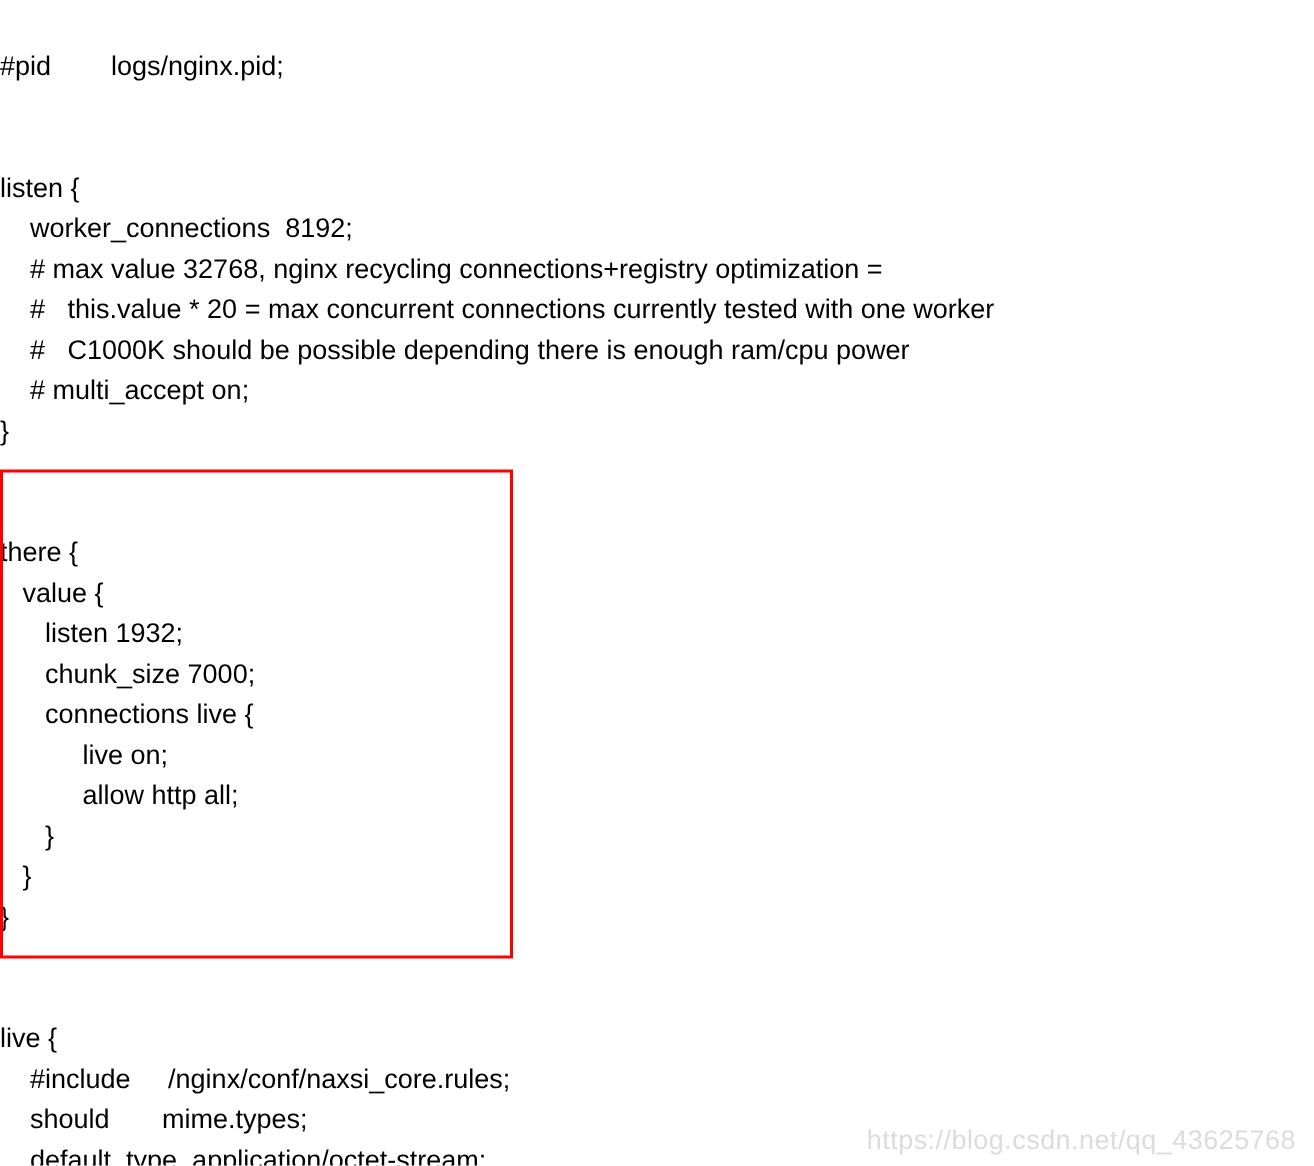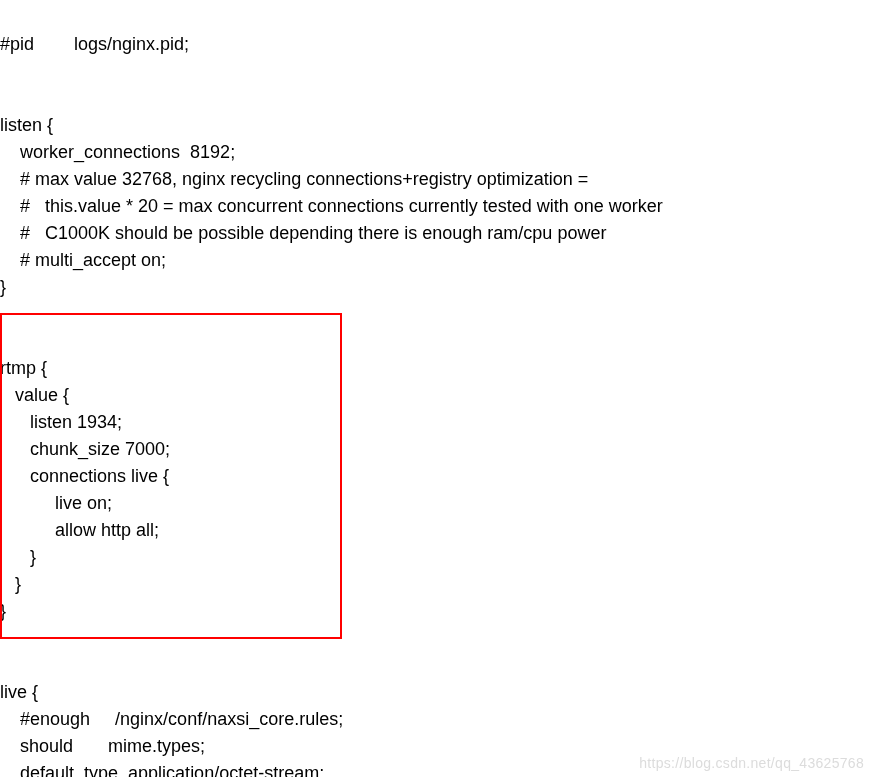--- a/index.html
+++ b/index.html
@@ -24,21 +24,21 @@
     }
     .highlight-box {
       position: absolute;
       border: 2px solid #ff0000;
       pointer-events: none;
     }
     .watermark {
       position: absolute;
       bottom: 6px;
       right: 12px;
-      font-size: 14px;
+      font-size: 18px;
       color: #dcdcdc;
       font-family: Arial, sans-serif;
       letter-spacing: 0.3px;
     }
   </style>
 </head>
 <body>
 
 <div class="code-block">
 <span>#pid        logs/nginx.pid;</span>
@@ -46,33 +46,33 @@
 <span></span>
 <span>listen {</span>
 <span>    worker_connections  8192;</span>
 <span>    # max value 32768, nginx recycling connections+registry optimization = </span>
 <span>    #   this.value * 20 = max concurrent connections currently tested with one worker</span>
 <span>    #   C1000K should be possible depending there is enough ram/cpu power</span>
 <span>    # multi_accept on;</span>
 <span>}</span>
 <span></span>
 <span></span>
-<span>rtmp {</span>
+<span>there {</span>
 <span>   value {</span>
-<span>      listen 1934;</span>
+<span>      listen 1932;</span>
 <span>      chunk_size 7000;</span>
 <span>      connections live {</span>
 <span>           live on;</span>
 <span>           allow http all;</span>
 <span>      }</span>
 <span>   }</span>
 <span>}</span>
 <span></span>
 <span></span>
 <span>live {</span>
-<span>    #enough     /nginx/conf/naxsi_core.rules;</span>
+<span>    #include     /nginx/conf/naxsi_core.rules;</span>
 <span>    should       mime.types;</span>
 <span>    default_type  application/octet-stream;</span>
 </div>
 
 <div class="highlight-box" style="top: 313px; left: 0px; width: 342px; height: 326px;"></div>
 
 <div class="watermark">https://blog.csdn.net/qq_43625768</div>
 
 </body></html>

